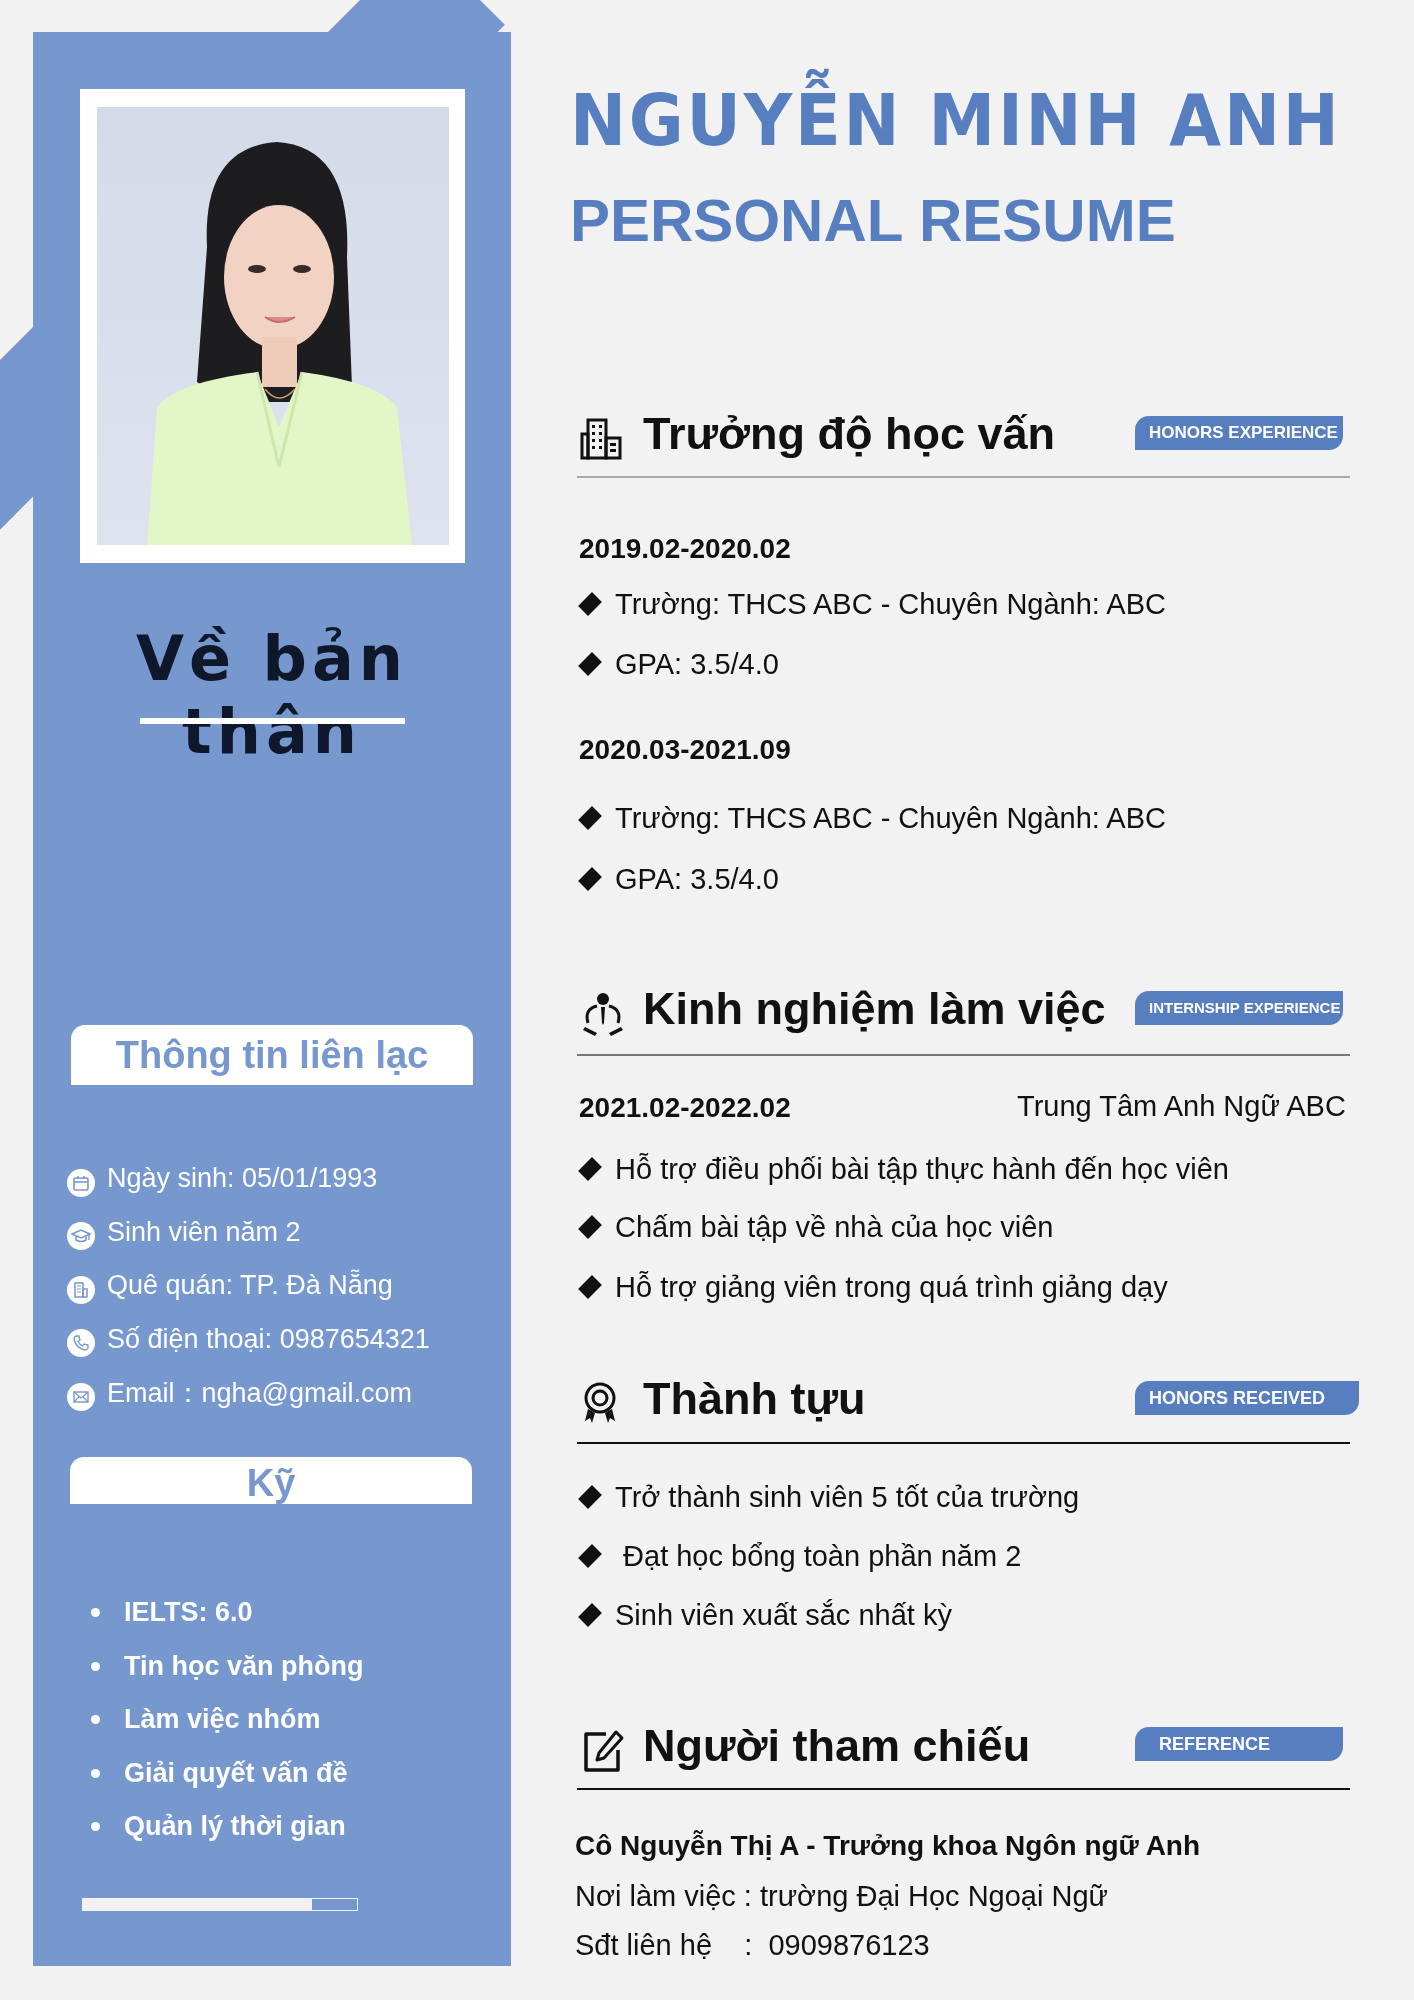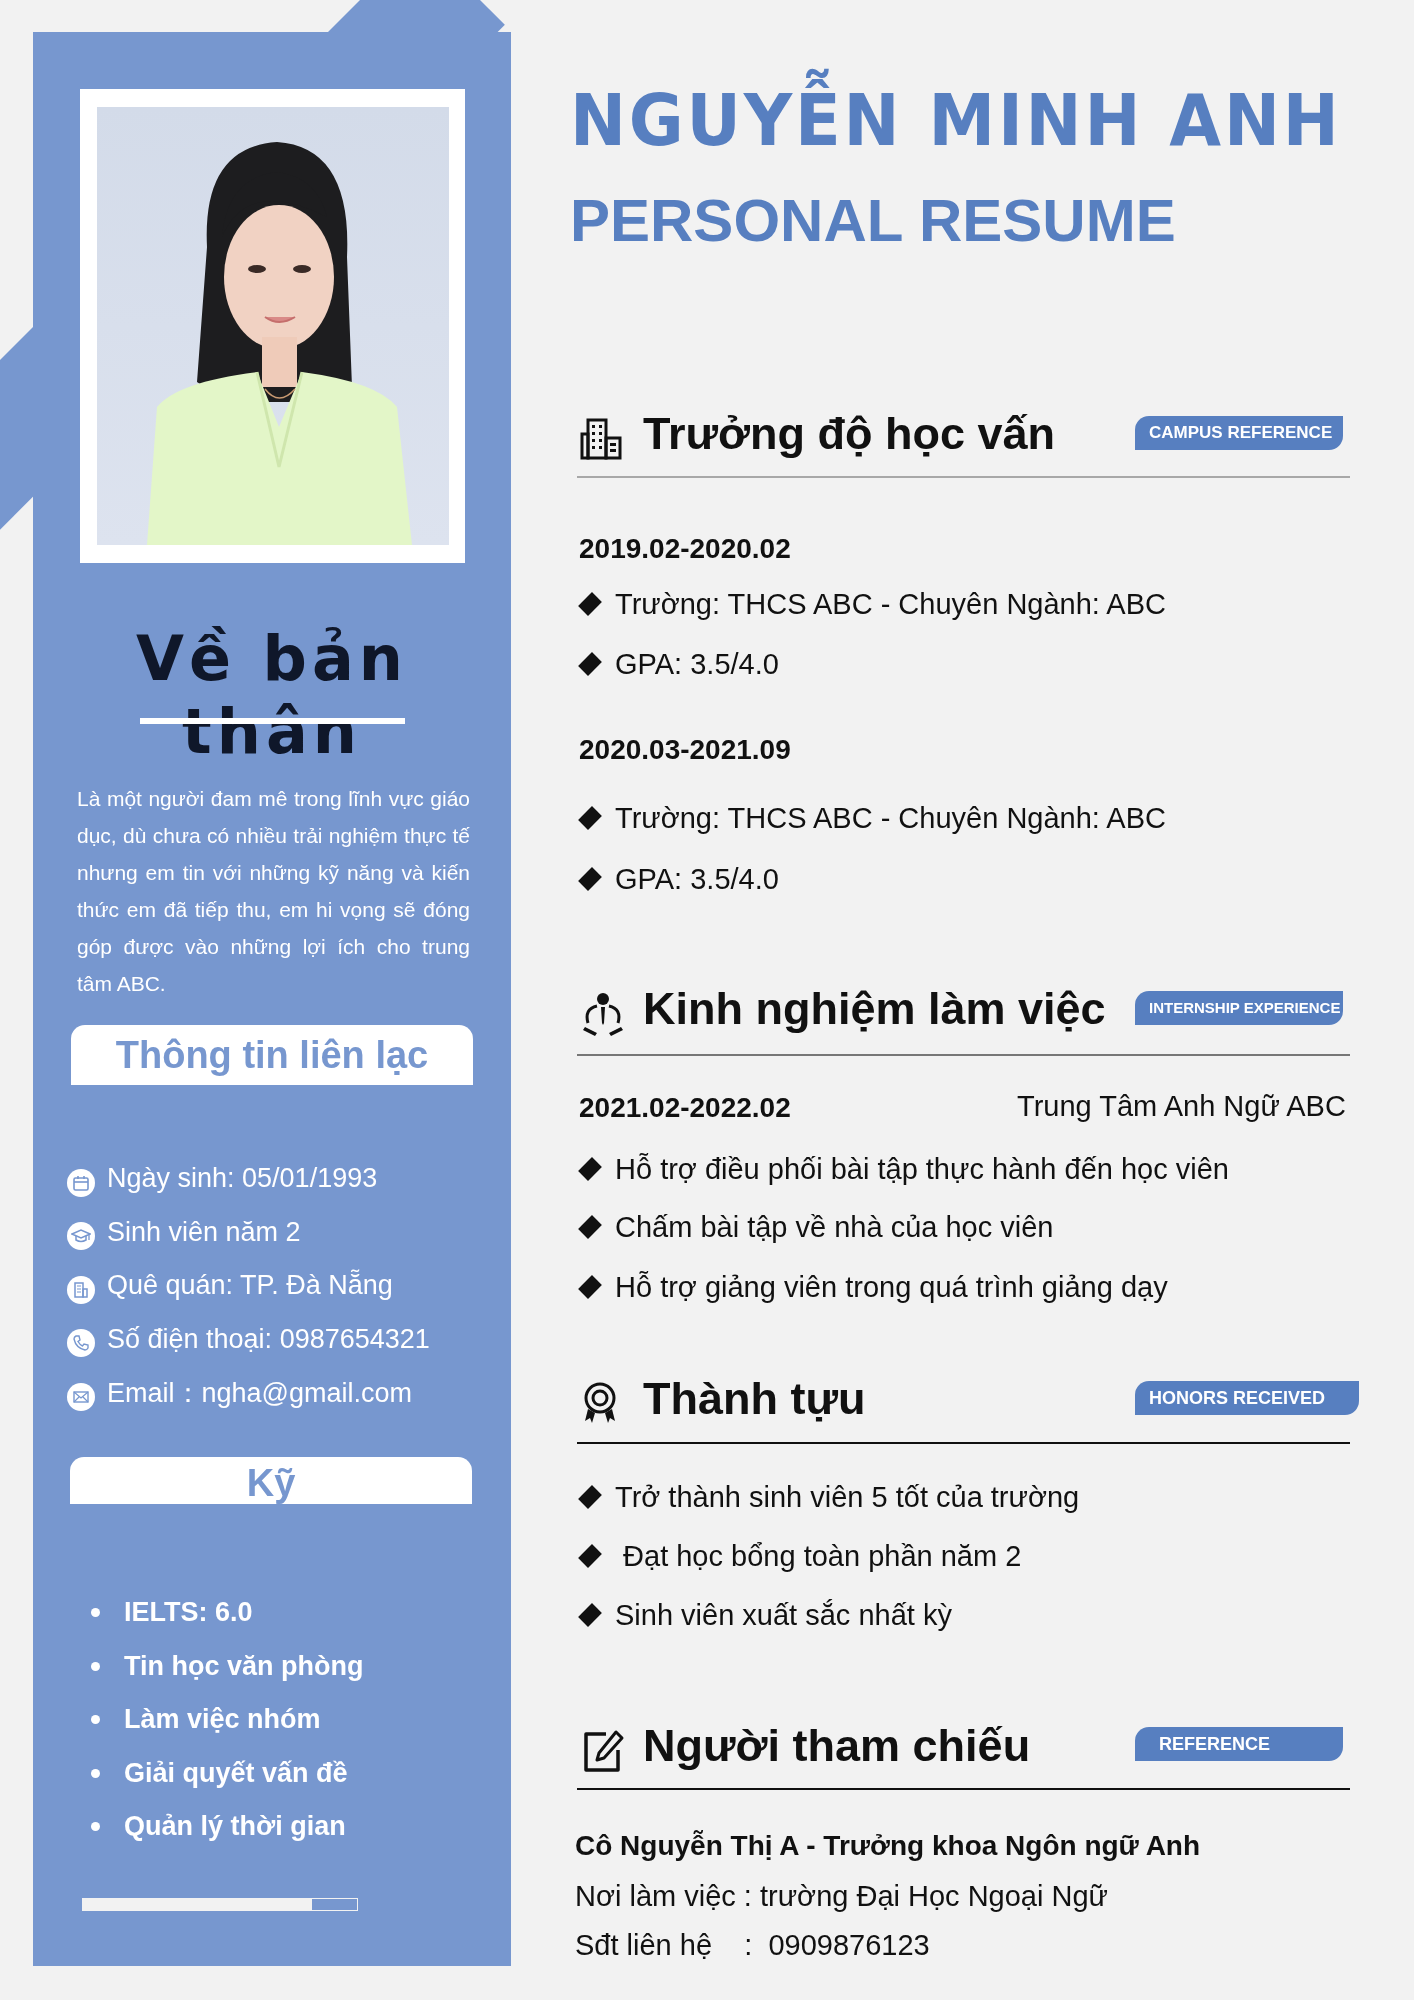--- a/index.html
+++ b/index.html
@@ -51,21 +51,20 @@
         <path d="M168 282 Q182 300 198 282" fill="none" stroke="#c99a72" stroke-width="1.5"></path>
         <ellipse cx="160" cy="162" rx="9" ry="4" fill="#3a2a26"></ellipse>
         <ellipse cx="205" cy="162" rx="9" ry="4" fill="#3a2a26"></ellipse>
         <path d="M168 210 Q182 220 198 210" fill="#d98a87" stroke="#c56e6c" stroke-width="2"></path>
       </svg>
     </div>
   </div>
 
   <div class="about-title">Về bản thân</div>
   <div class="about-underline"></div>
-  <div class="about-text">Là một người đam mê trong lĩnh vực giáo dục, dù chưa có nhiều trải nghiệm thực tế nhưng em tin với những kỹ năng và kiến thức em đã tiếp thu, em hi vọng sẽ đóng góp được vào những lợi ích cho trung tâm ABC.</div>
 
   <div class="box-header" style="left:38px; top:993px; width:402px; height:60px; line-height:60px; font-size:38px;">
     <span>Thông tin liên lạc</span>
   </div>
 
   <div class="contact-list">
     <div class="contact-item">
       <span class="ic">
         <svg width="18" height="18" viewBox="0 0 18 18">
             <rect x="2" y="4" width="14" height="12" rx="1.5" fill="none" stroke="#7797cf" stroke-width="1.6"></rect>
@@ -166,21 +165,21 @@
           <rect x="12" y="23" width="3" height="3"></rect>
           <rect x="19" y="23" width="3" height="3"></rect>
           <rect x="12" y="30" width="3" height="3"></rect>
           <rect x="19" y="30" width="3" height="3"></rect>
           <rect x="30" y="27" width="6" height="3"></rect>
           <rect x="30" y="33" width="6" height="3"></rect>
         </g>
     </svg>
     <div class="title">Trưởng độ học vấn</div>
   </div>
-  <div class="badge" style="left:558px; top:8px; width:208px;">CAMPUS REFERENCE</div>
+  <div class="badge" style="left:558px; top:8px; width:208px;">HONORS EXPERIENCE</div>
   <div class="sec-line" style="top:68px; background:#a8a8a8;"></div>
 
   <div class="date" style="left:2px; top:125px;">2019.02-2020.02</div>
   <div class="bullet" style="left:0; top:180px;"><span class="dia"></span><span>Trường: THCS ABC - Chuyên Ngành: ABC</span></div>
   <div class="bullet" style="left:0; top:240px;"><span class="dia"></span><span>GPA: 3.5/4.0</span></div>
 
   <div class="date" style="left:2px; top:326px;">2020.03-2021.09</div>
   <div class="bullet" style="left:0; top:394px;"><span class="dia"></span><span>Trường: THCS ABC - Chuyên Ngành: ABC</span></div>
   <div class="bullet" style="left:0; top:455px;"><span class="dia"></span><span>GPA: 3.5/4.0</span></div>
 </div>

